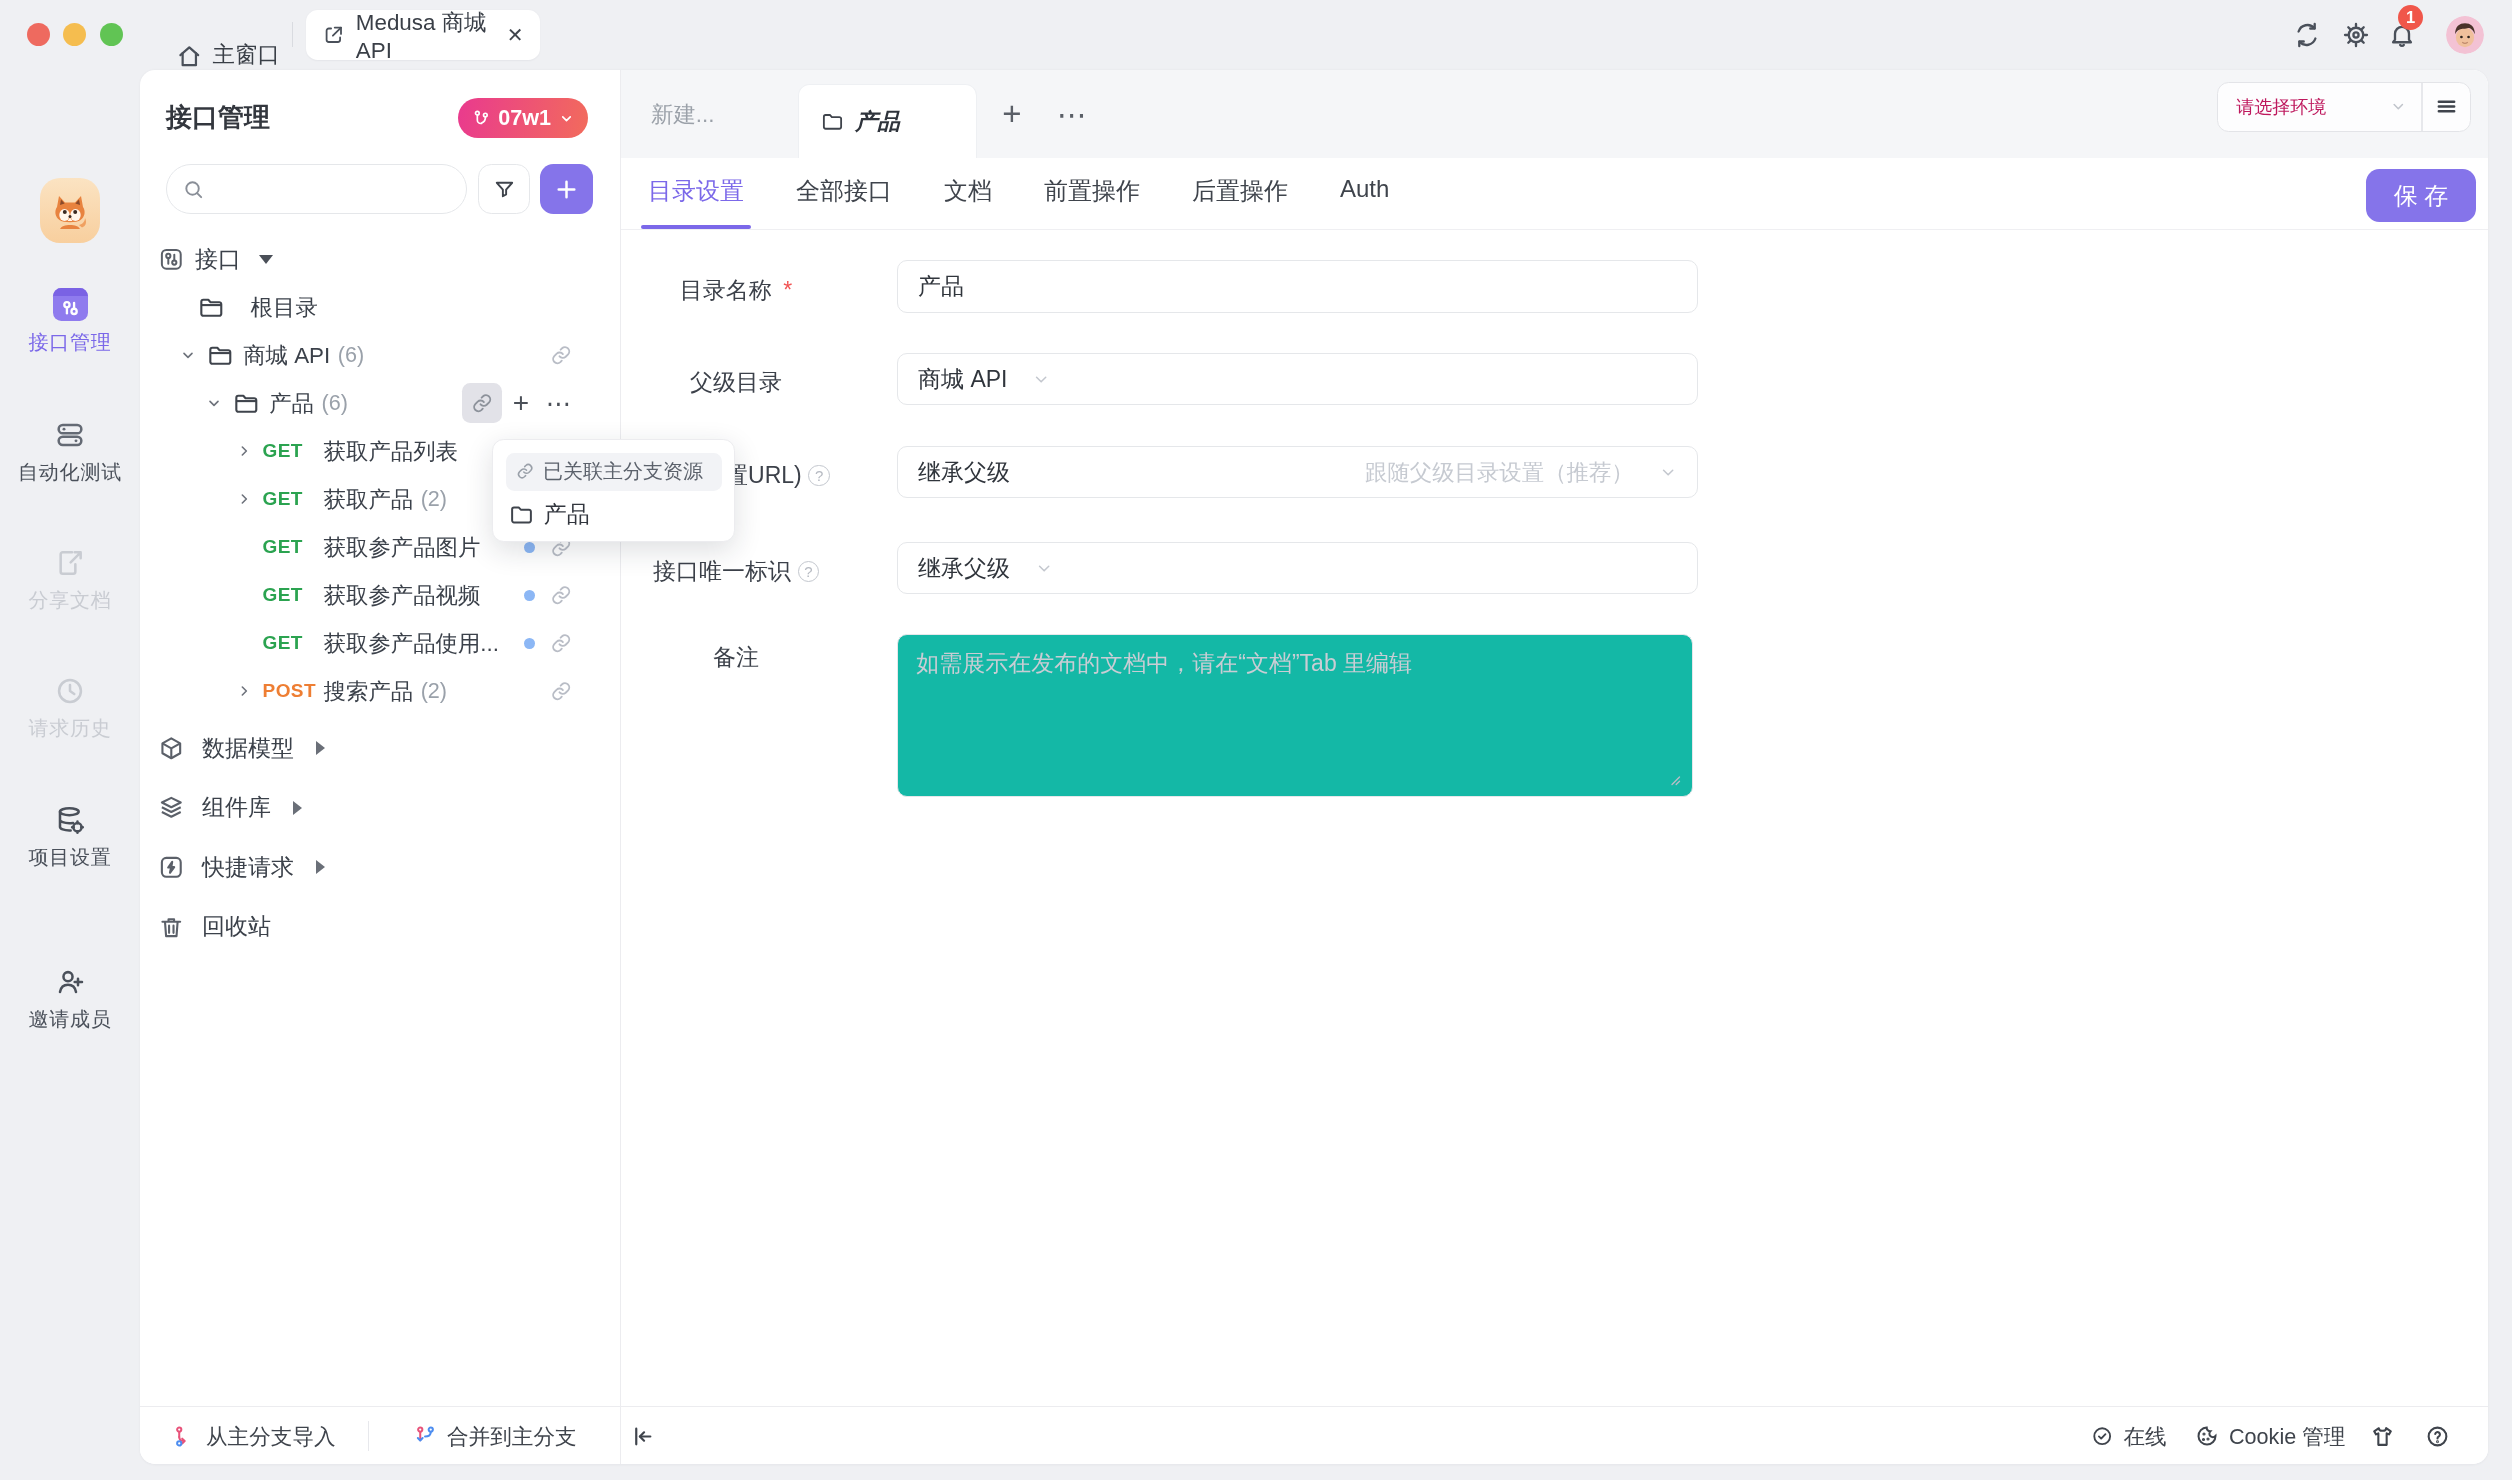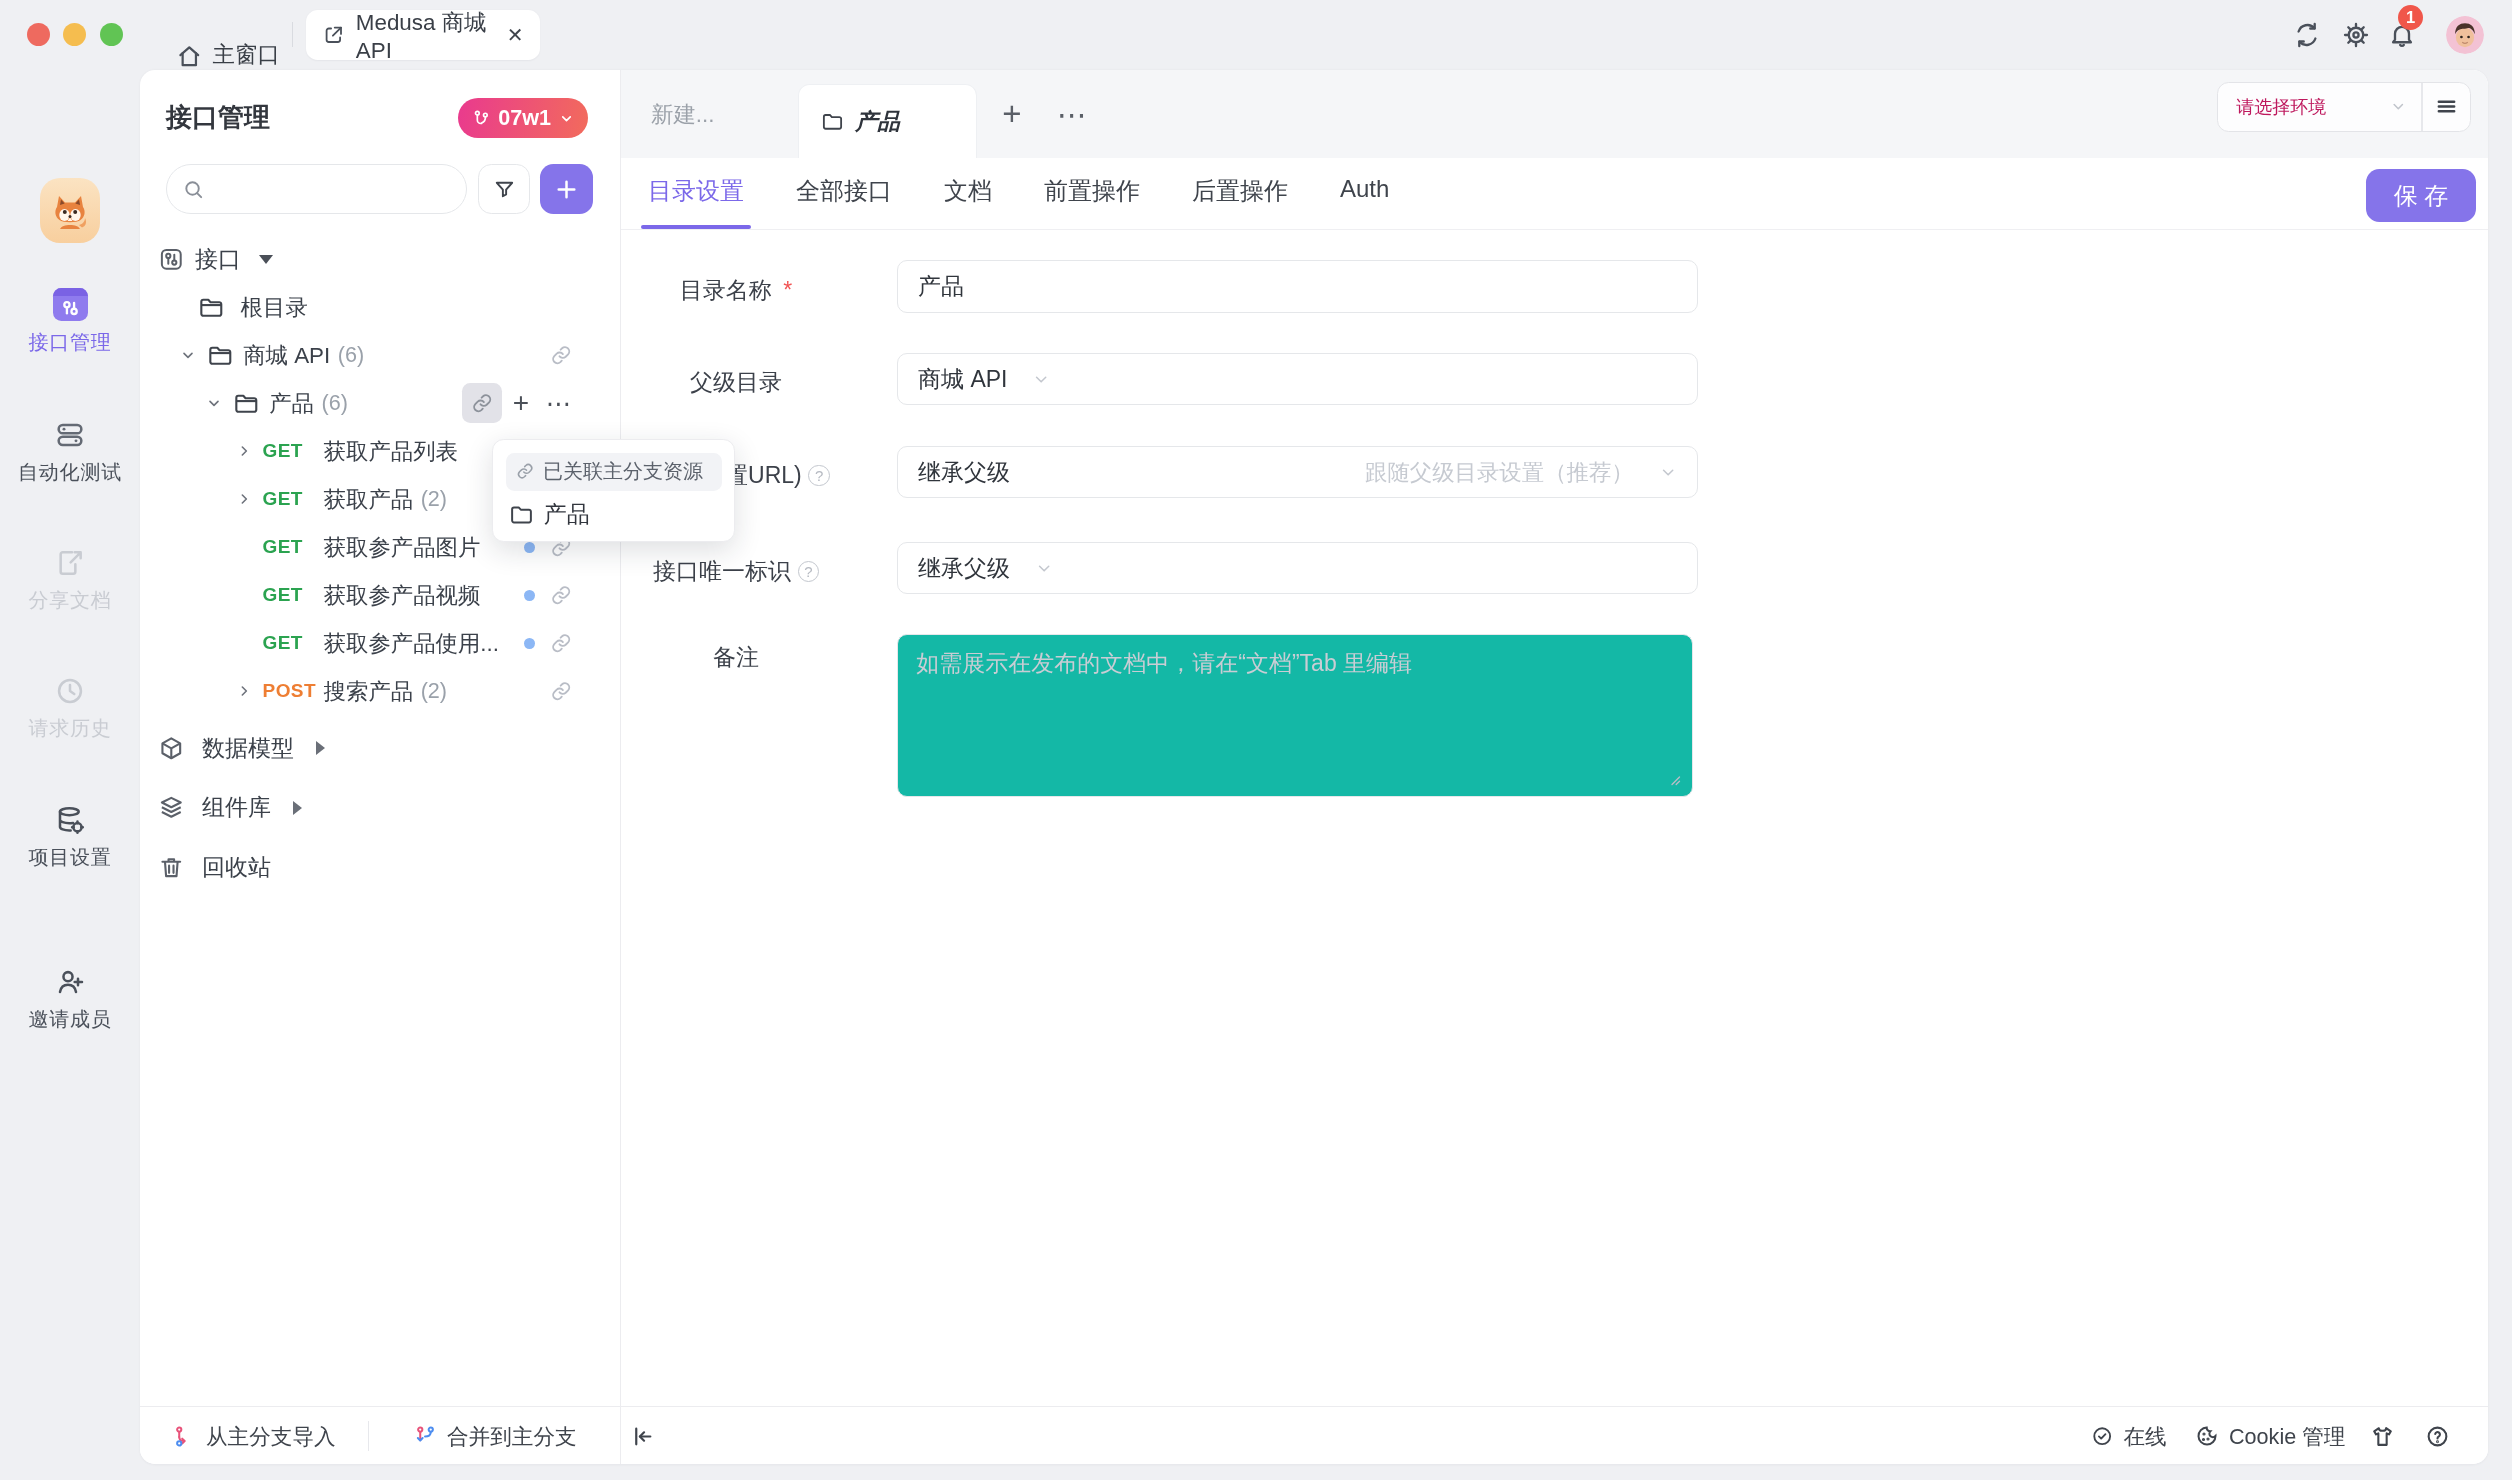--- a/index.html
+++ b/index.html
@@ -37,21 +37,21 @@
   .branch-badge{left:318px;top:28px;width:130px;height:40px;border-radius:20px;background:linear-gradient(100deg,#e93a8e,#f26b5c);color:#fff;display:flex;align-items:center;justify-content:center;gap:7.5px;cursor:pointer}
   .branch-badge .bl{font-size:21.6px;font-weight:600}
   .search{left:26px;top:94px;width:301px;height:50px;border:1.7px solid var(--inborder);border-radius:25px;display:flex;align-items:center;padding:0 15px;gap:8.3px;background:#fff}
   .search input{border:none;outline:none;flex:1;font-size:21.6px;min-width:0;background:transparent}
   .btn-sq{top:94px;width:52px;height:50px;border-radius:13.3px;display:flex;align-items:center;justify-content:center;cursor:pointer}
   .btn-filter{left:338px;border:1.7px solid var(--inborder);background:#fff;color:#3f444c}
   .btn-plus{left:400px;width:53px;background:var(--purple);color:#fff;font-size:33px;font-weight:300}
   .tree{left:0;top:165px;width:480px}
   .trow{height:48px;display:flex;align-items:center;position:relative;font-size:22.4px;color:#3b414a;cursor:pointer}
   .t-group{padding-left:18.3px;gap:10px}
-  .t-rootf{padding-left:58px;gap:6px}
+  .t-rootf{padding-left:58px;gap:16px}
   .t-f1{padding-left:40px}
   .t-f2{padding-left:66px}
   .t-api{padding-left:96px}
   .t-sect{padding-left:18.3px;gap:17px}
   .t-sect.first{margin-top:9.1px}
   .t-sect + .t-sect{margin-top:11.6px}
   .slot{width:26.6px;display:flex;align-items:center;color:#6d727b}
   .fold{color:#3f444c;margin-right:10px}
   .cnt{color:var(--gray);margin-left:7.5px;font-size:21.6px}
   .m{width:61px;font-weight:bold;font-size:19px;letter-spacing:0.4px}
@@ -462,20 +462,30 @@
             <path d="M12 3.5l8.5 4.2L12 11.9 3.5 7.7z"></path>
             <path d="M3.5 12l8.5 4.2 8.5-4.2"></path>
             <path d="M3.5 16.3l8.5 4.2 8.5-4.2"></path>
           </svg>
         </span>
         <span style="font-size:23px">组件库</span>
         <span class="sec-caret"></span>
       </div>
       <div class="trow t-sect">
         <span style="color:#5b6069">
+          <svg width="26.6" height="26.6" viewBox="0 0 24 24" fill="none" stroke="currentColor" stroke-width="1.9" stroke-linejoin="round">
+            <rect x="3.5" y="3.5" width="17" height="17" rx="4"></rect>
+            <path d="M12.8 7l-3.6 5.2h2.6L10.8 17l3.8-5.2H12z"></path>
+          </svg>
+        </span>
+        <span style="font-size:23px">快捷请求</span>
+        <span class="sec-caret"></span>
+      </div>
+      <div class="trow t-sect">
+        <span style="color:#5b6069">
           <svg width="26.6" height="26.6" viewBox="0 0 24 24" fill="none" stroke="currentColor" stroke-width="1.9" stroke-linecap="round" stroke-linejoin="round">
             <path d="M4 7h16M9.5 7V4.8h5V7M6.3 7l1 13h9.4l1-13M10 10.5v6.5M14 10.5v6.5"></path>
           </svg>
         </span>
         <span style="font-size:23px">回收站</span>
       </div>
     </div>
 
   <div class="abs strip"></div>
   <div class="abs ghost-tab">

